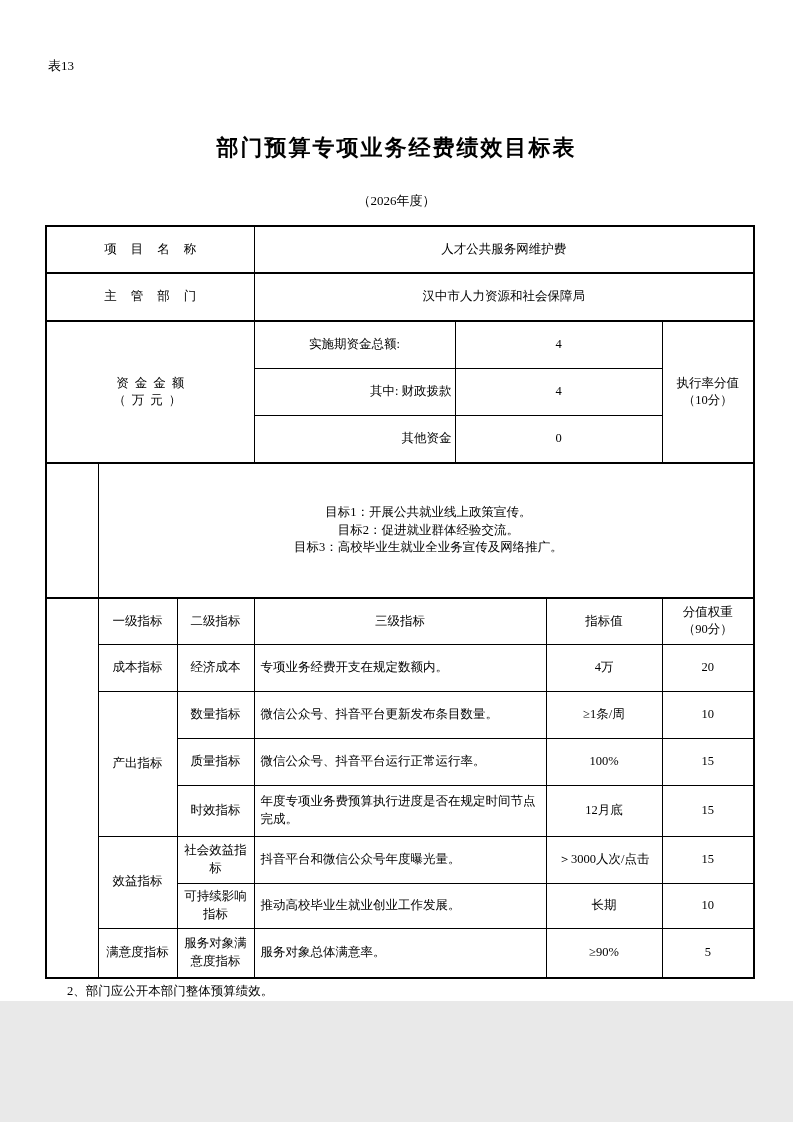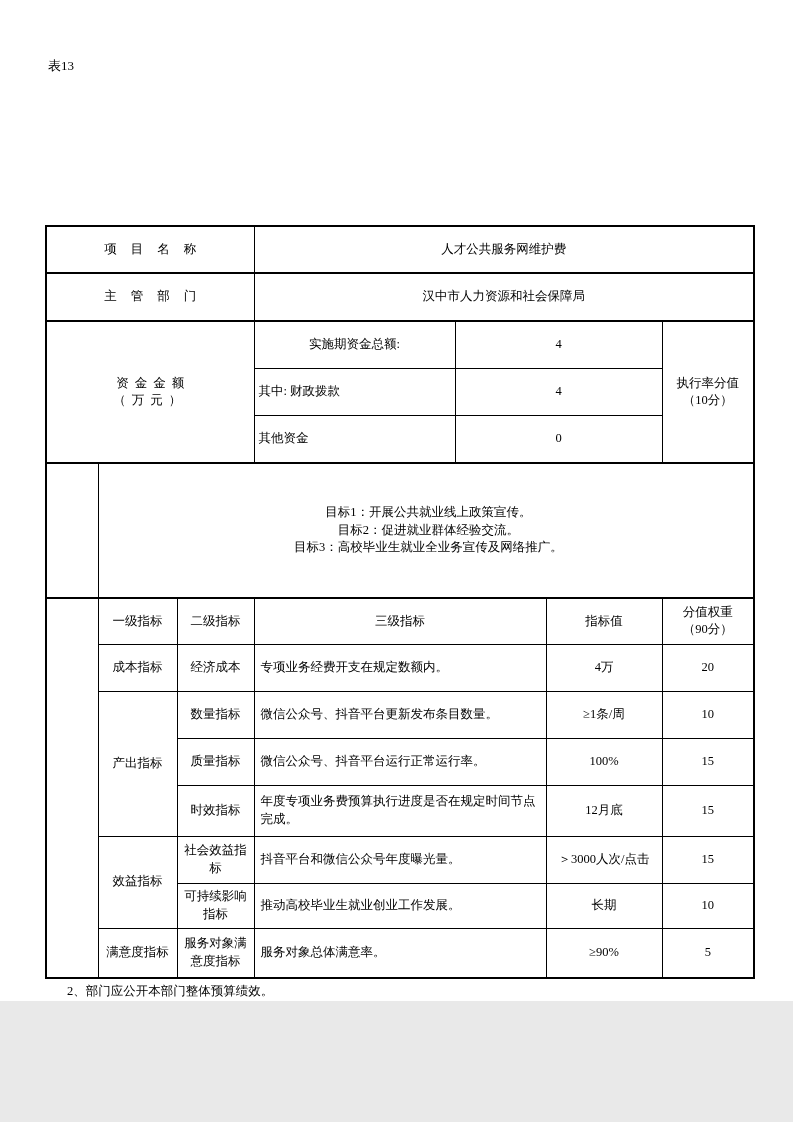--- a/index.html
+++ b/index.html
@@ -24,37 +24,39 @@
   }
   table.main td{
     border:1px solid #000;
     padding:2px 4px;
     vertical-align:middle;
     line-height:1.4;
     overflow:hidden;
   }
   .bb2{border-bottom:2px solid #000 !important;}
   .center{text-align:center;}
-  .right{text-align:left;padding-right:3px !important;}
+  .right{text-align:right;padding-right:3px !important;}
   .left{text-align:left;padding-left:6px !important;}
   .bold{font-weight:normal;}
   .pre{white-space:pre-line;}
   .ls{letter-spacing:6px;text-indent:6px;}
   .spread{display:inline-block;width:92px;text-align:justify;text-align-last:justify;}
   .vtext{display:inline-block;width:15px;word-break:break-all;line-height:1.6;text-align:center;margin-left:48px;}
   .goals{text-align:center;padding-left:9px !important;line-height:1.7;}
   .notes{position:absolute;left:42px;top:982px;font-size:12.5px;line-height:1.55;}
   .notes .indent{margin-left:25px;}
 </style>
 </head>
 <body>
 
 <div class="page">
 
   <div class="tag">表13</div>
+  <h1 class="title">部门预算专项业务经费绩效目标表</h1>
+  <div class="subtitle">（2026年度）</div>
 
   <table class="main">
     <colgroup>
       <col style="width:52px">
         <col style="width:79px">
         <col style="width:77px">
       <col style="width:201px">
         <col style="width:91px">
         <col style="width:116px">
         <col style="width:92px">

